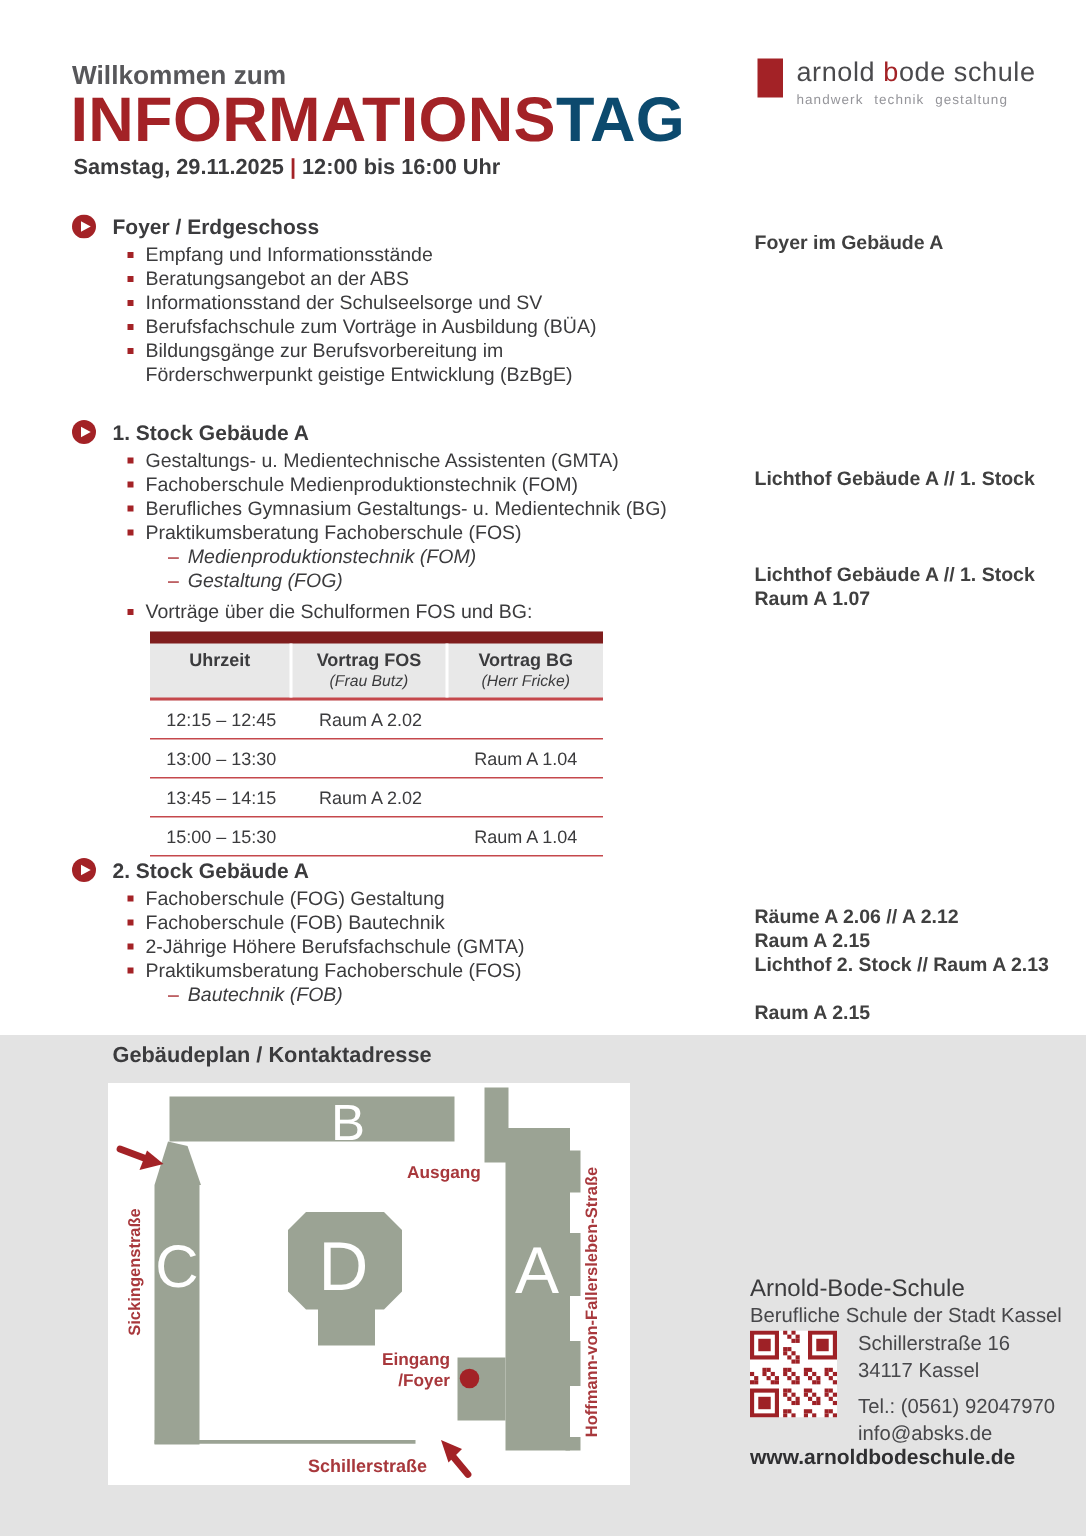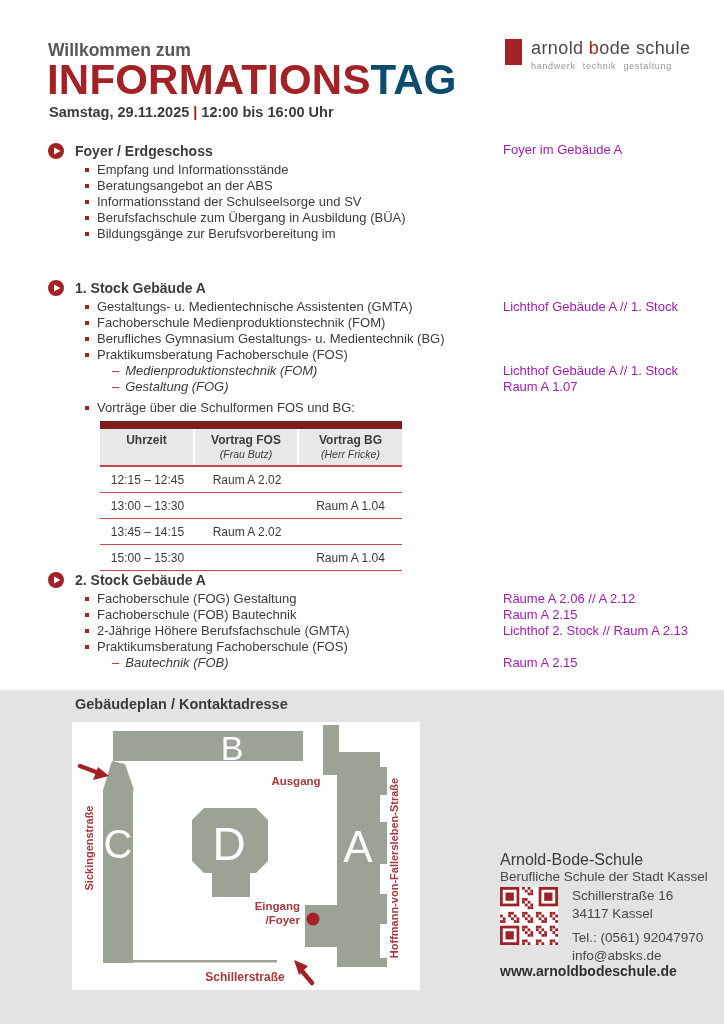--- a/index.html
+++ b/index.html
@@ -35,21 +35,21 @@
   .sec-title { margin-left:11px; font-size:14px; font-weight:bold; color:#3b3b3d; }
   .play-icon { width:16px; height:16px; flex:none; }
   .rows { margin-top:3px; }
   .row { position:relative; line-height:15.9px; font-size:13px; display:flex; align-items:flex-start; }
   .row.item { padding-left:37px; }
   .bullet-sq { width:4px; height:4px; background:#a32226; flex:none; margin:6px 8px 0 0; }
   .row.sub { padding-left:64px; }
   .row.sub .item-text { font-style:italic; }
   .dash { color:#a32226; margin-right:6px; font-style:normal; }
   .dash::before { content:"–"; }
-  .loc { position:absolute; left:455px; top:0; white-space:nowrap; font-size:13px; font-weight:normal; font-style:normal; color:#a21caf; }
+  .loc { position:absolute; left:455px; top:12px; white-space:nowrap; font-size:13px; font-weight:bold; font-style:normal; color:#404040; }
   .row.spaced { margin-top:6px; }
   .item-text2 div { line-height:15.9px; }
 
   .sec1 { top:142px; }
   .sec2 { top:279px; }
   .sec3 { top:571px; }
 
   
   .sched { left:100px; top:421px; width:302px; font-size:12px; }
   .sched-head {
@@ -121,26 +121,27 @@
     <div class="row item">
         <span class="bullet-sq"></span>
         <span class="item-text">Beratungsangebot an der ABS</span>
       </div>
     <div class="row item">
         <span class="bullet-sq"></span>
         <span class="item-text">Informationsstand der Schulseelsorge und SV</span>
       </div>
     <div class="row item">
         <span class="bullet-sq"></span>
-        <span class="item-text">Berufsfachschule zum Übergang in Ausbildung (BÜA)</span>
+        <span class="item-text">Berufsfachschule zum Vorträge in Ausbildung (BÜA)</span>
       </div>
     <div class="row item">
         <span class="bullet-sq"></span>
       <div class="item-text2">
         <div>Bildungsgänge zur Berufsvorbereitung im</div>
+        <div>Förderschwerpunkt geistige Entwicklung (BzBgE)</div>
       </div>
     </div>
   </div>
 </div>
 
 <div class="sec sec2">
   <div class="sec-title-row">
     <svg class="play-icon" viewBox="0 0 16 16">
         <circle cx="8" cy="8" r="8" fill="#a32226"></circle>
         <polygon points="6,4.5 12.5,8 6,11.5" fill="#ffffff"></polygon>

